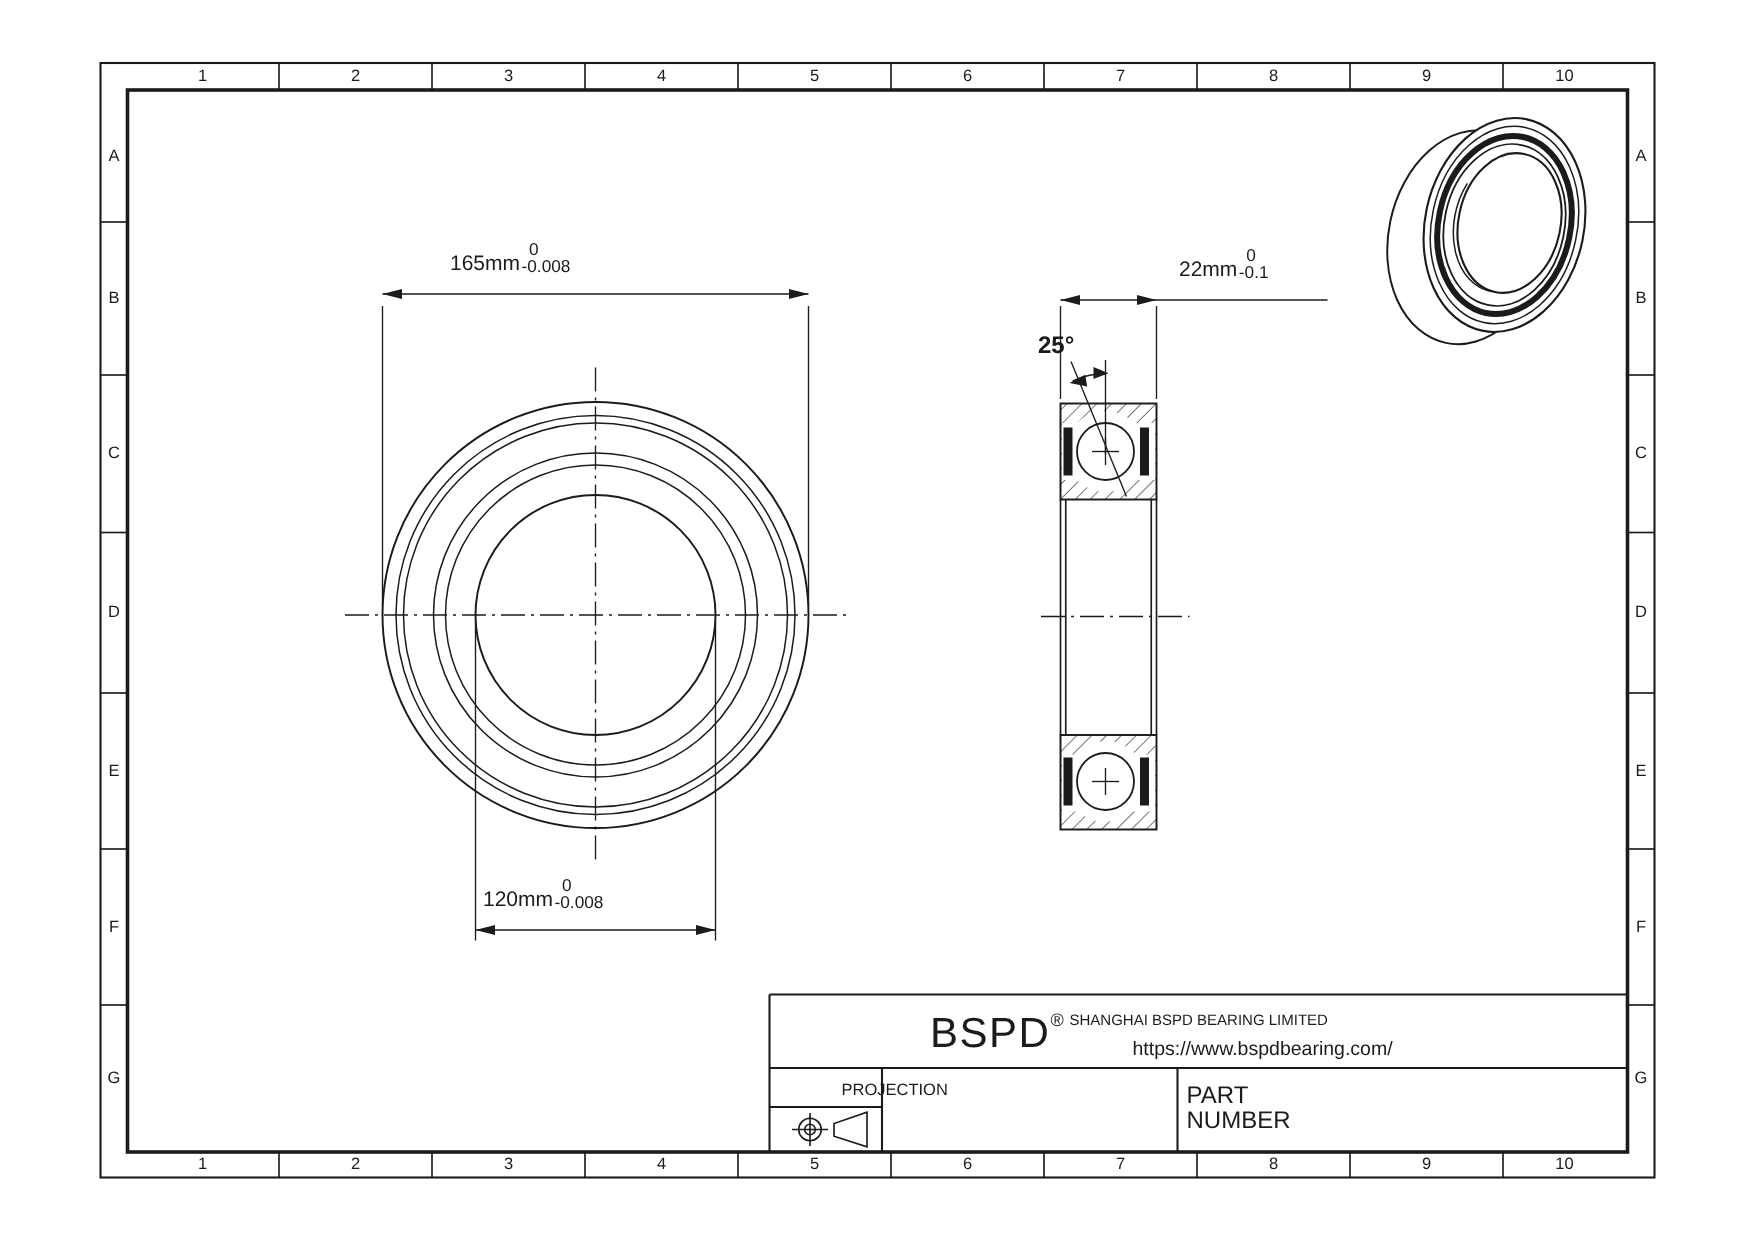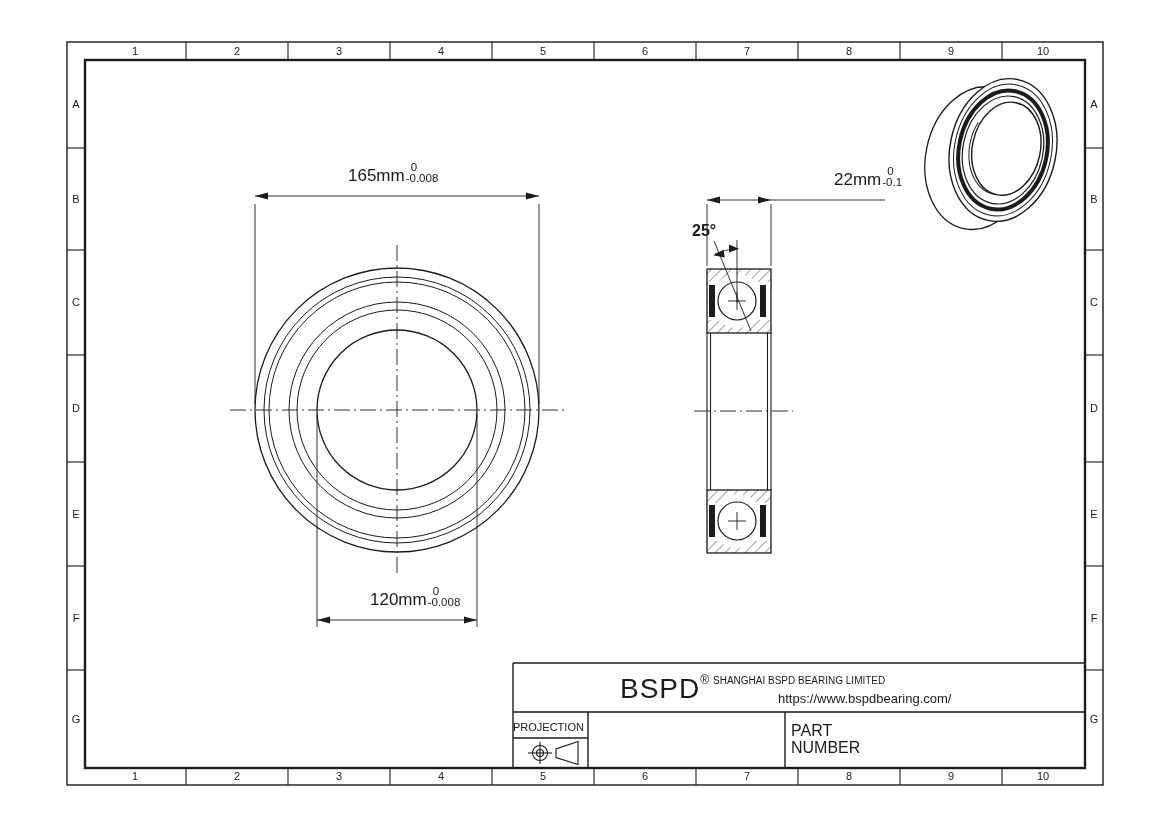--- a/index.html
+++ b/index.html
@@ -3,30 +3,30 @@
 <meta charset="utf-8">
 <style>
   html,body{margin:0;padding:0;background:#fff;}
   .sheet{position:relative;width:1170px;height:827px;background:#fff;overflow:hidden;
          font-family:"Liberation Sans",sans-serif;color:#1b1b1b;}
   svg{position:absolute;left:0;top:0;}
   .lbl{position:absolute;font-size:11px;line-height:14px;text-align:center;color:#1b1b1b;}
   .glabel{width:40px;height:14px;}
   .rlabel{width:18px;height:14px;}
   .dim{position:absolute;display:inline-flex;align-items:flex-start;white-space:nowrap;}
-  .dim .main{font-size:17px;line-height:19px;margin-left:48px;}
+  .dim .main{font-size:14px;line-height:19px;}
   .dim .tol{display:inline-flex;flex-direction:column;font-size:11.5px;line-height:11px;margin-left:1px;margin-top:-4px;}
   .dim .tol .up{padding-left:5px;}
   .angle{position:absolute;font-size:16px;}
   .tb-text{position:absolute;white-space:nowrap;}
   .logo{font-size:28px;letter-spacing:1px;}
   .logo-mark{font-size:12px;vertical-align:14px;}
   .company{font-size:10px;}
   .website{font-size:13px;}
-  .proj{font-size:11px;width:69px;text-align:right;}
+  .proj{font-size:11px;width:69px;text-align:right;margin-left:48px;}
   .prod{font-size:13px;width:197px;text-align:center;line-height:17px;white-space:pre-line;}
   .partlbl{font-size:16px;line-height:17px;}
   .partnum{font-size:21px;width:225px;text-align:center;}
 </style>
 </head>
 <body>
 
 <div class="sheet">
 
   <svg width="1170" height="827" viewBox="0 0 1170 827">
@@ -255,20 +255,20 @@
     <span class="main">22mm</span>
     <span class="tol">
       <span class="up">0</span>
       <span class="lo">-0.1</span>
     </span>
   </div>
   <div class="angle" style="left:692px;top:222px;font-weight:bold;">25°</div>
 
   <div class="tb-text" style="left:620px;top:673px;"><span class="logo">BSPD</span><span class="logo-mark">®</span></div>
   <div class="tb-text company" style="left:713px;top:675px;">SHANGHAI BSPD BEARING LIMITED</div>
-  <div class="tb-text website" style="left:778px;top:691px;">https://www.bspdbearing.com/</div>
+  <div class="tb-text website" style="left:755px;top:691px;">https://www.bspdbearing.com/</div>
   <div class="tb-text proj" style="left:513px;top:721px;">PROJECTION</div>
   <div class="tb-text partlbl" style="left:791px;top:722px;">
     <div>PART</div>
     <div>NUMBER</div>
   </div>
 
 </div>
 
 </body></html>

